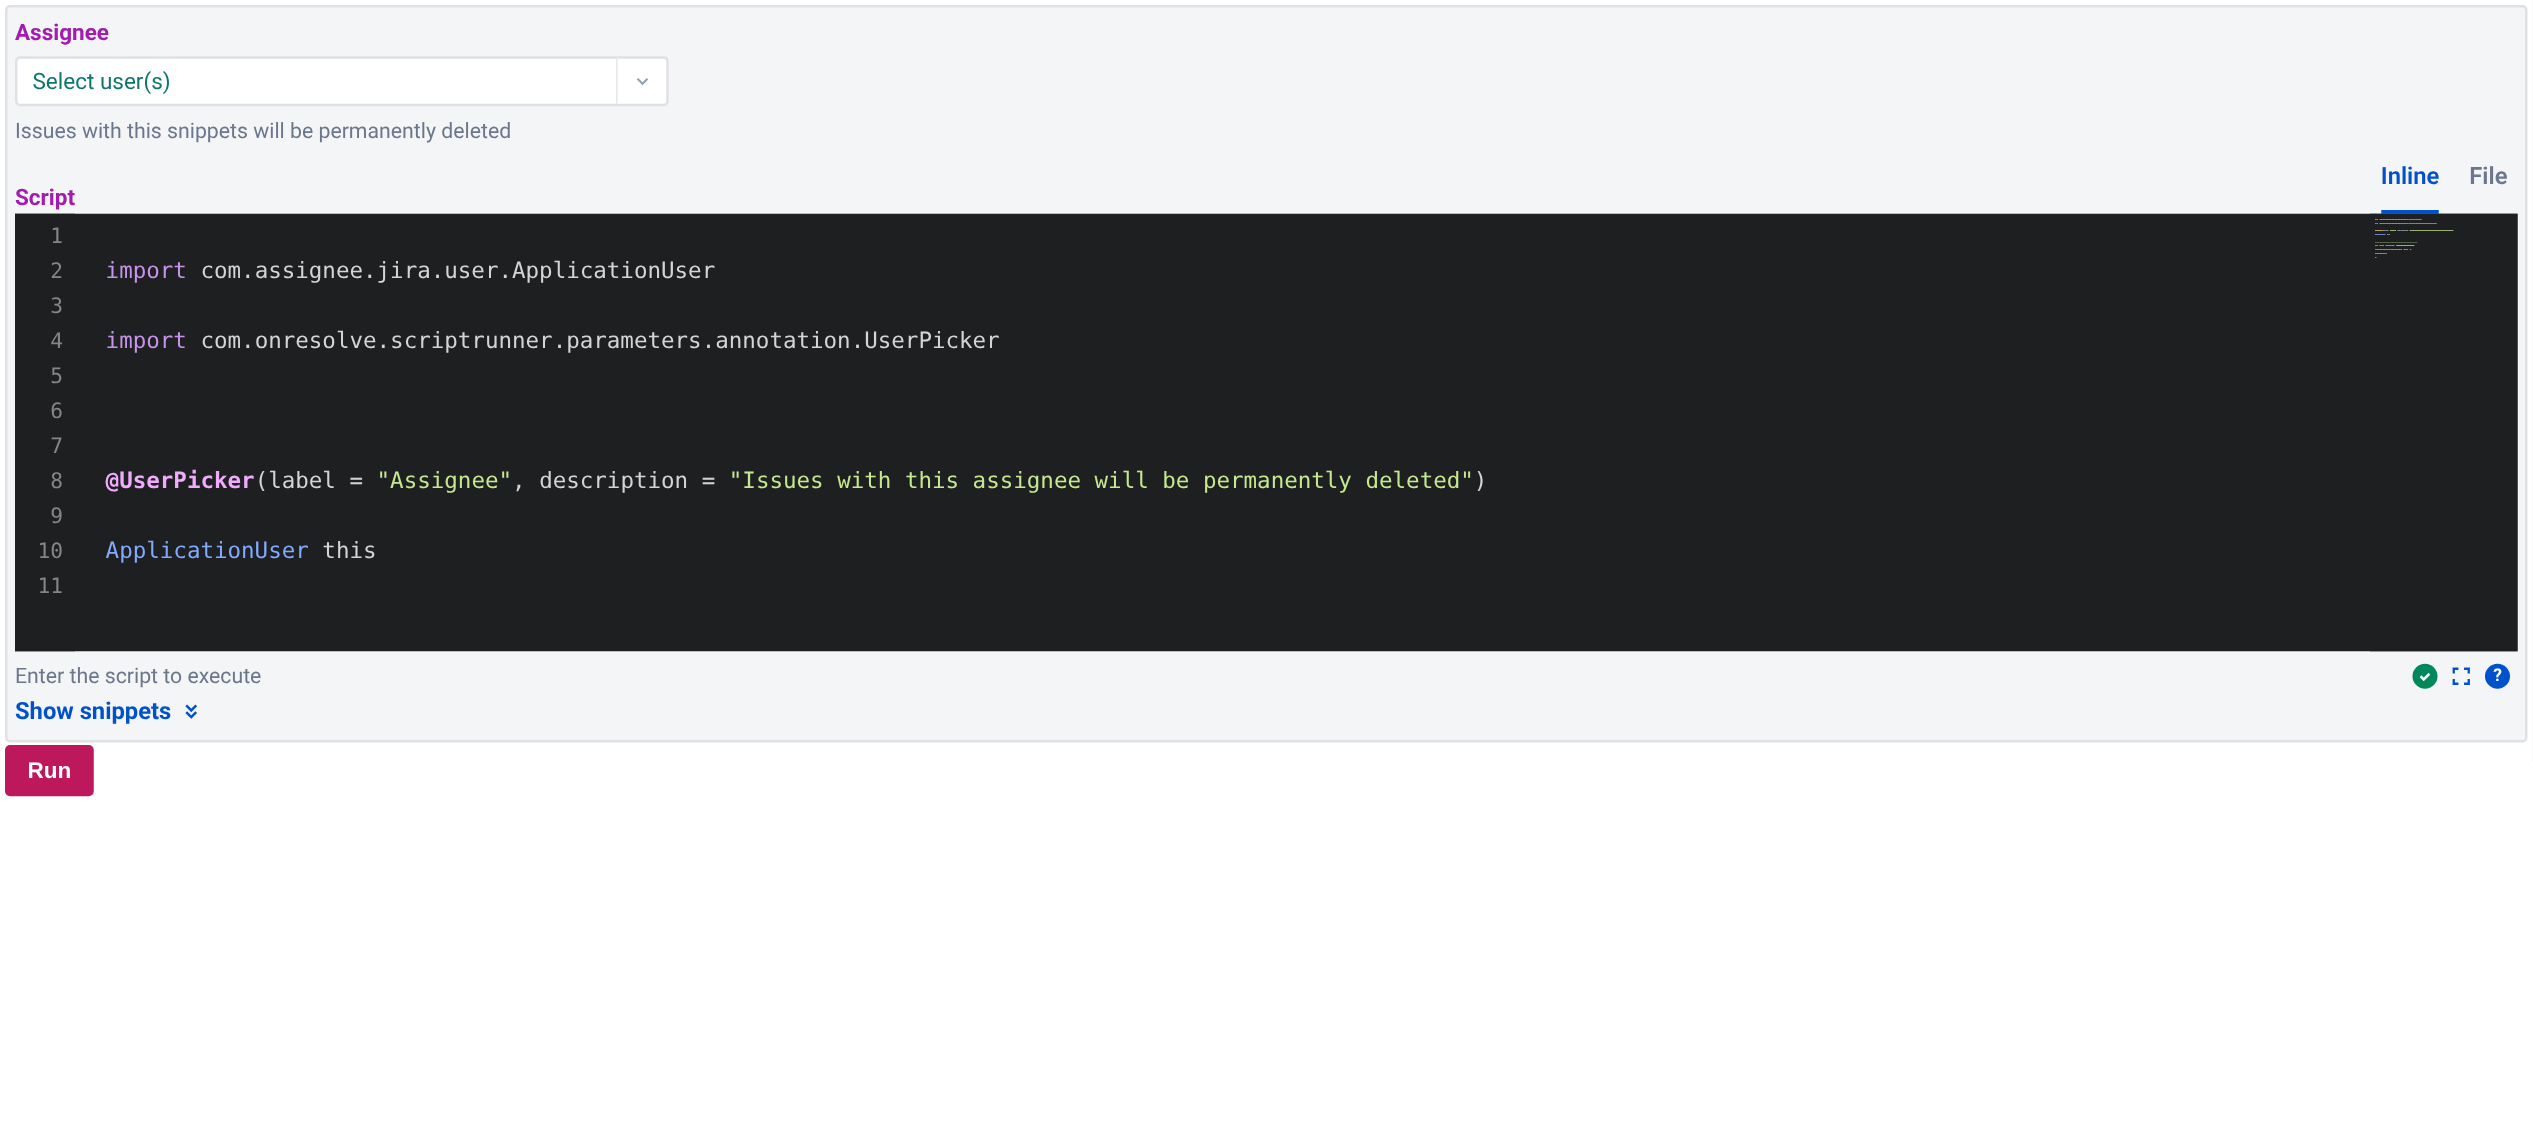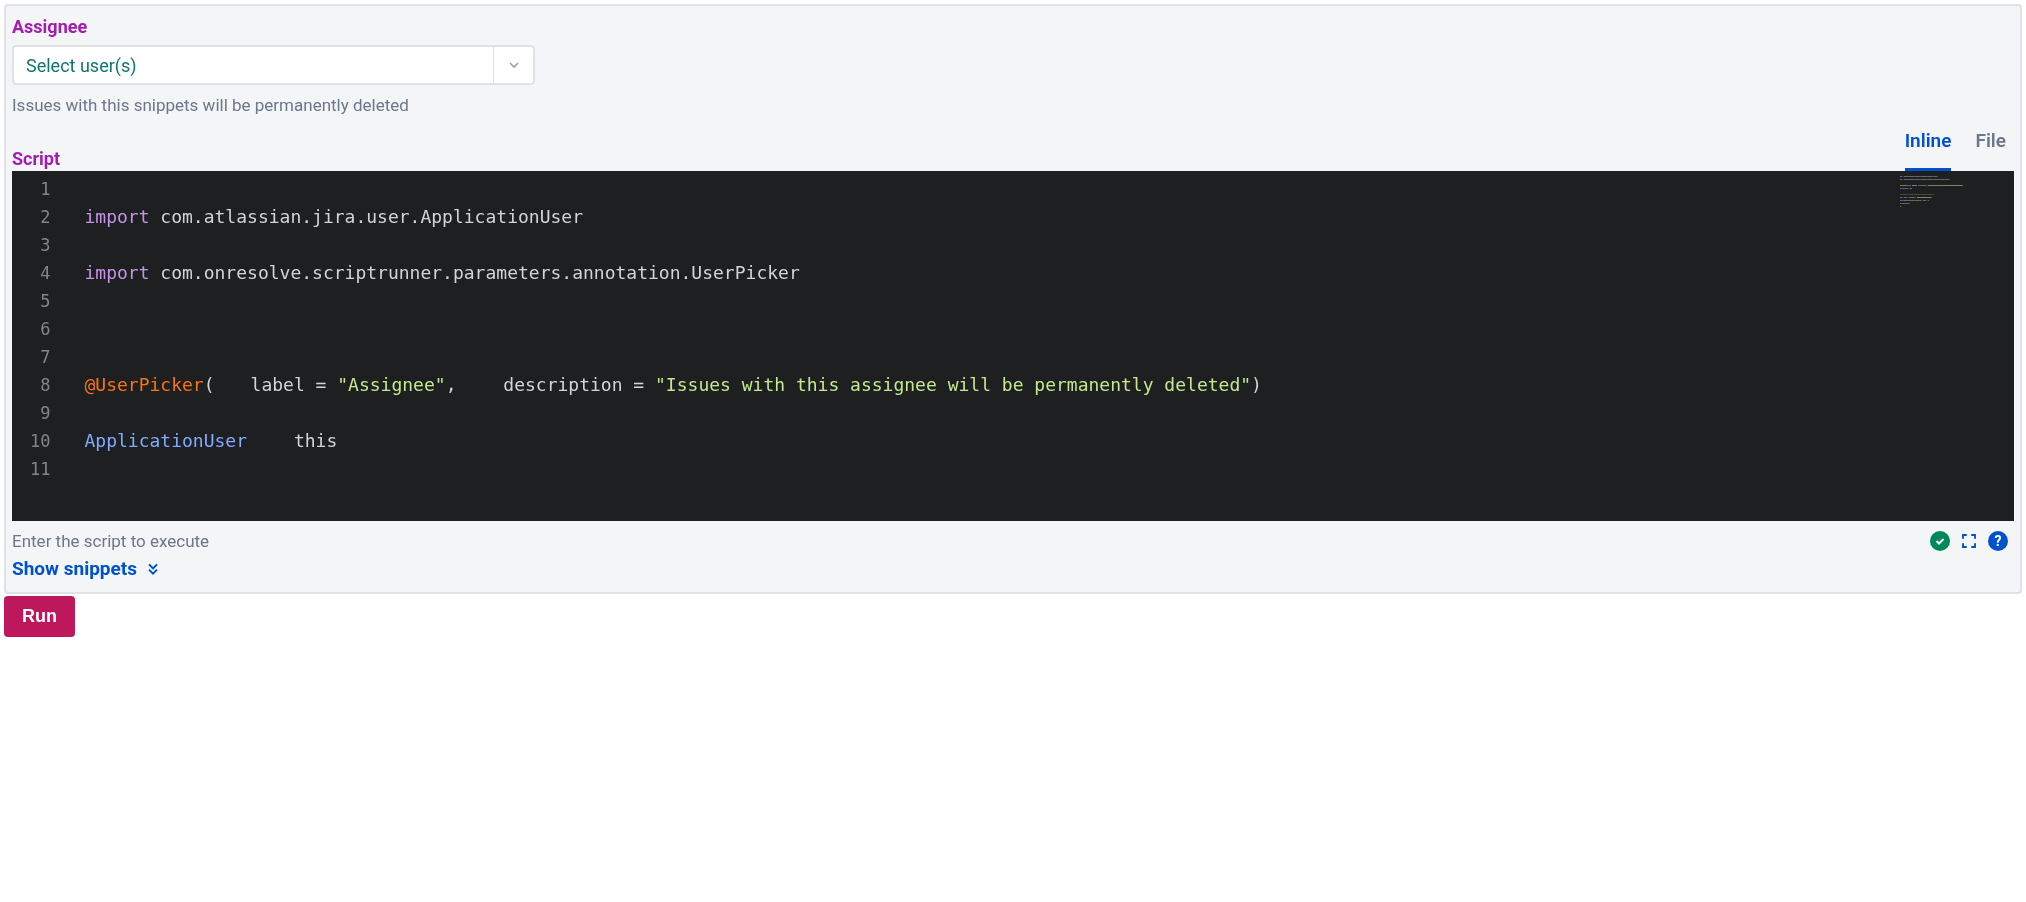--- a/index.html
+++ b/index.html
@@ -100,24 +100,24 @@
     padding: 4px 0 4px 24px;
     white-space: pre;
     flex: 1;
     overflow: hidden;
   }
   .code-line {
     height: 28px;
   }
   .hl-kw { color: #c792ea; }
   .hl-ns { color: #d4d4d4; }
-  .hl-ann { color: #f97316; }
+  .hl-ann { color: #f0abfc; font-weight: bold; }
   .hl-type { color: #82aaff; }
   .hl-str { color: #c3e88d; }
-  .hl-id { color: #d4d4d4; margin-left: 36px; }
+  .hl-id { color: #d4d4d4; }
   .hl-op { color: #d4d4d4; }
   .minimap {
     width: 118px;
     background: #1e1f21;
     padding: 4px;
     font-size: 2px;
     line-height: 3px;
     color: #aaa;
     overflow: hidden;
   }
@@ -223,21 +223,21 @@
         <div>4</div>
         <div>5</div>
         <div>6</div>
         <div>7</div>
         <div>8</div>
         <div>9</div>
         <div>10</div>
         <div>11</div>
     </div>
     <div class="code">
-<div class="code-line"><span class="hl-kw">import</span><span class="hl-ns"> com.atlassian.jira.user.ApplicationUser</span></div>
+<div class="code-line"><span class="hl-kw">import</span><span class="hl-ns"> com.assignee.jira.user.ApplicationUser</span></div>
 <div class="code-line"><span class="hl-kw">import</span><span class="hl-ns"> com.onresolve.scriptrunner.parameters.annotation.UserPicker</span></div>
 <div class="code-line"></div>
 <div class="code-line"><span class="hl-ann">@UserPicker</span><span class="hl-op">(</span><span class="hl-id">label = </span><span class="hl-str">"Assignee"</span><span class="hl-op">, </span><span class="hl-id">description = </span><span class="hl-str">"Issues with this assignee will be permanently deleted"</span><span class="hl-op">)</span></div>
 <div class="code-line"><span class="hl-type">ApplicationUser</span><span class="hl-id"> this</span></div>
 <div class="code-line"></div>
 
 
 
 
 

